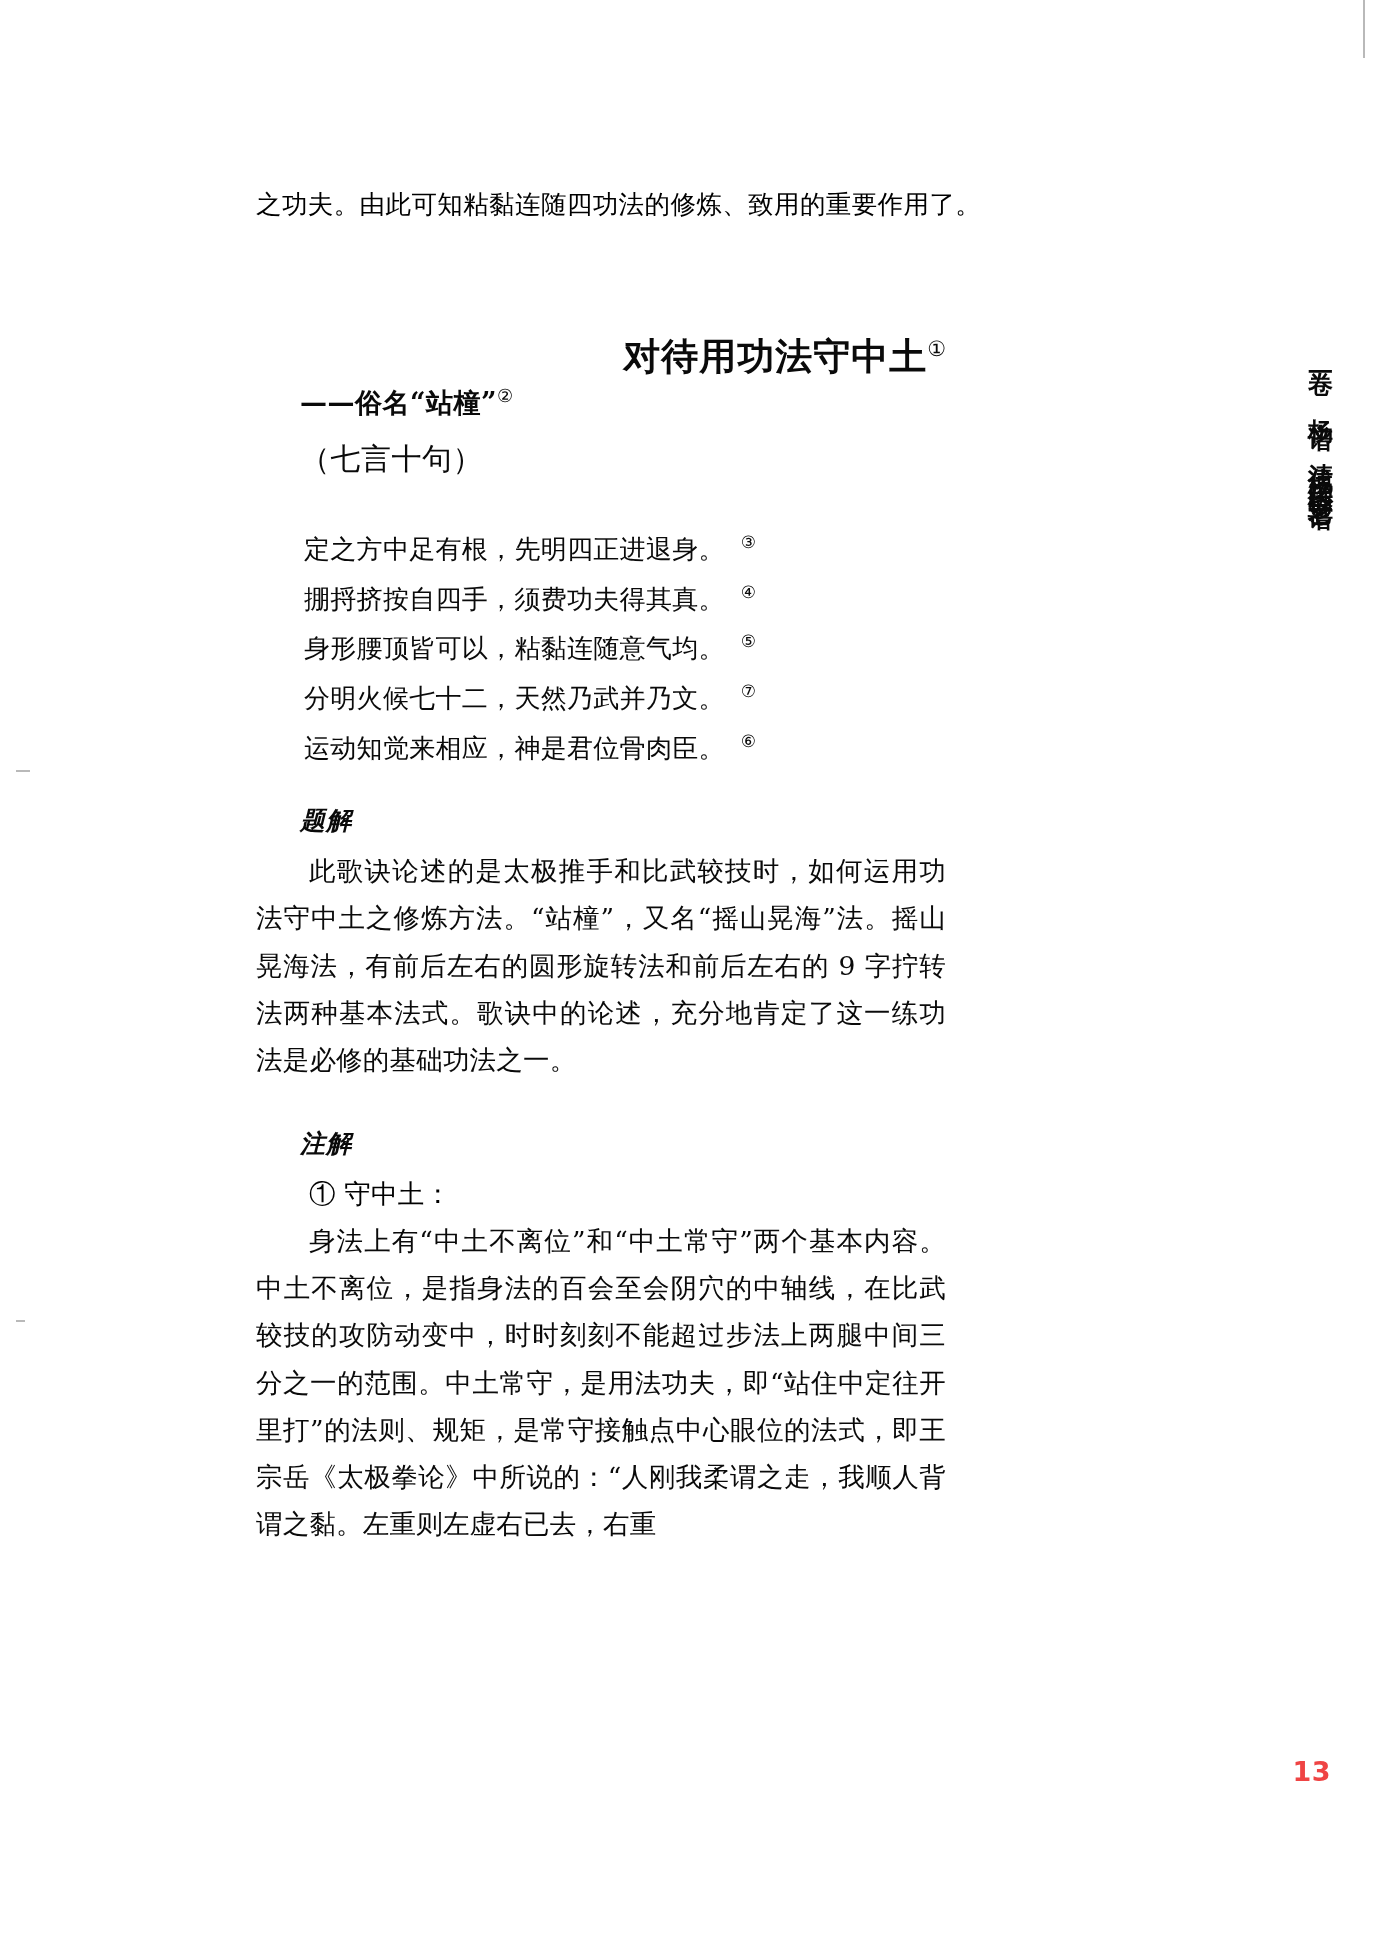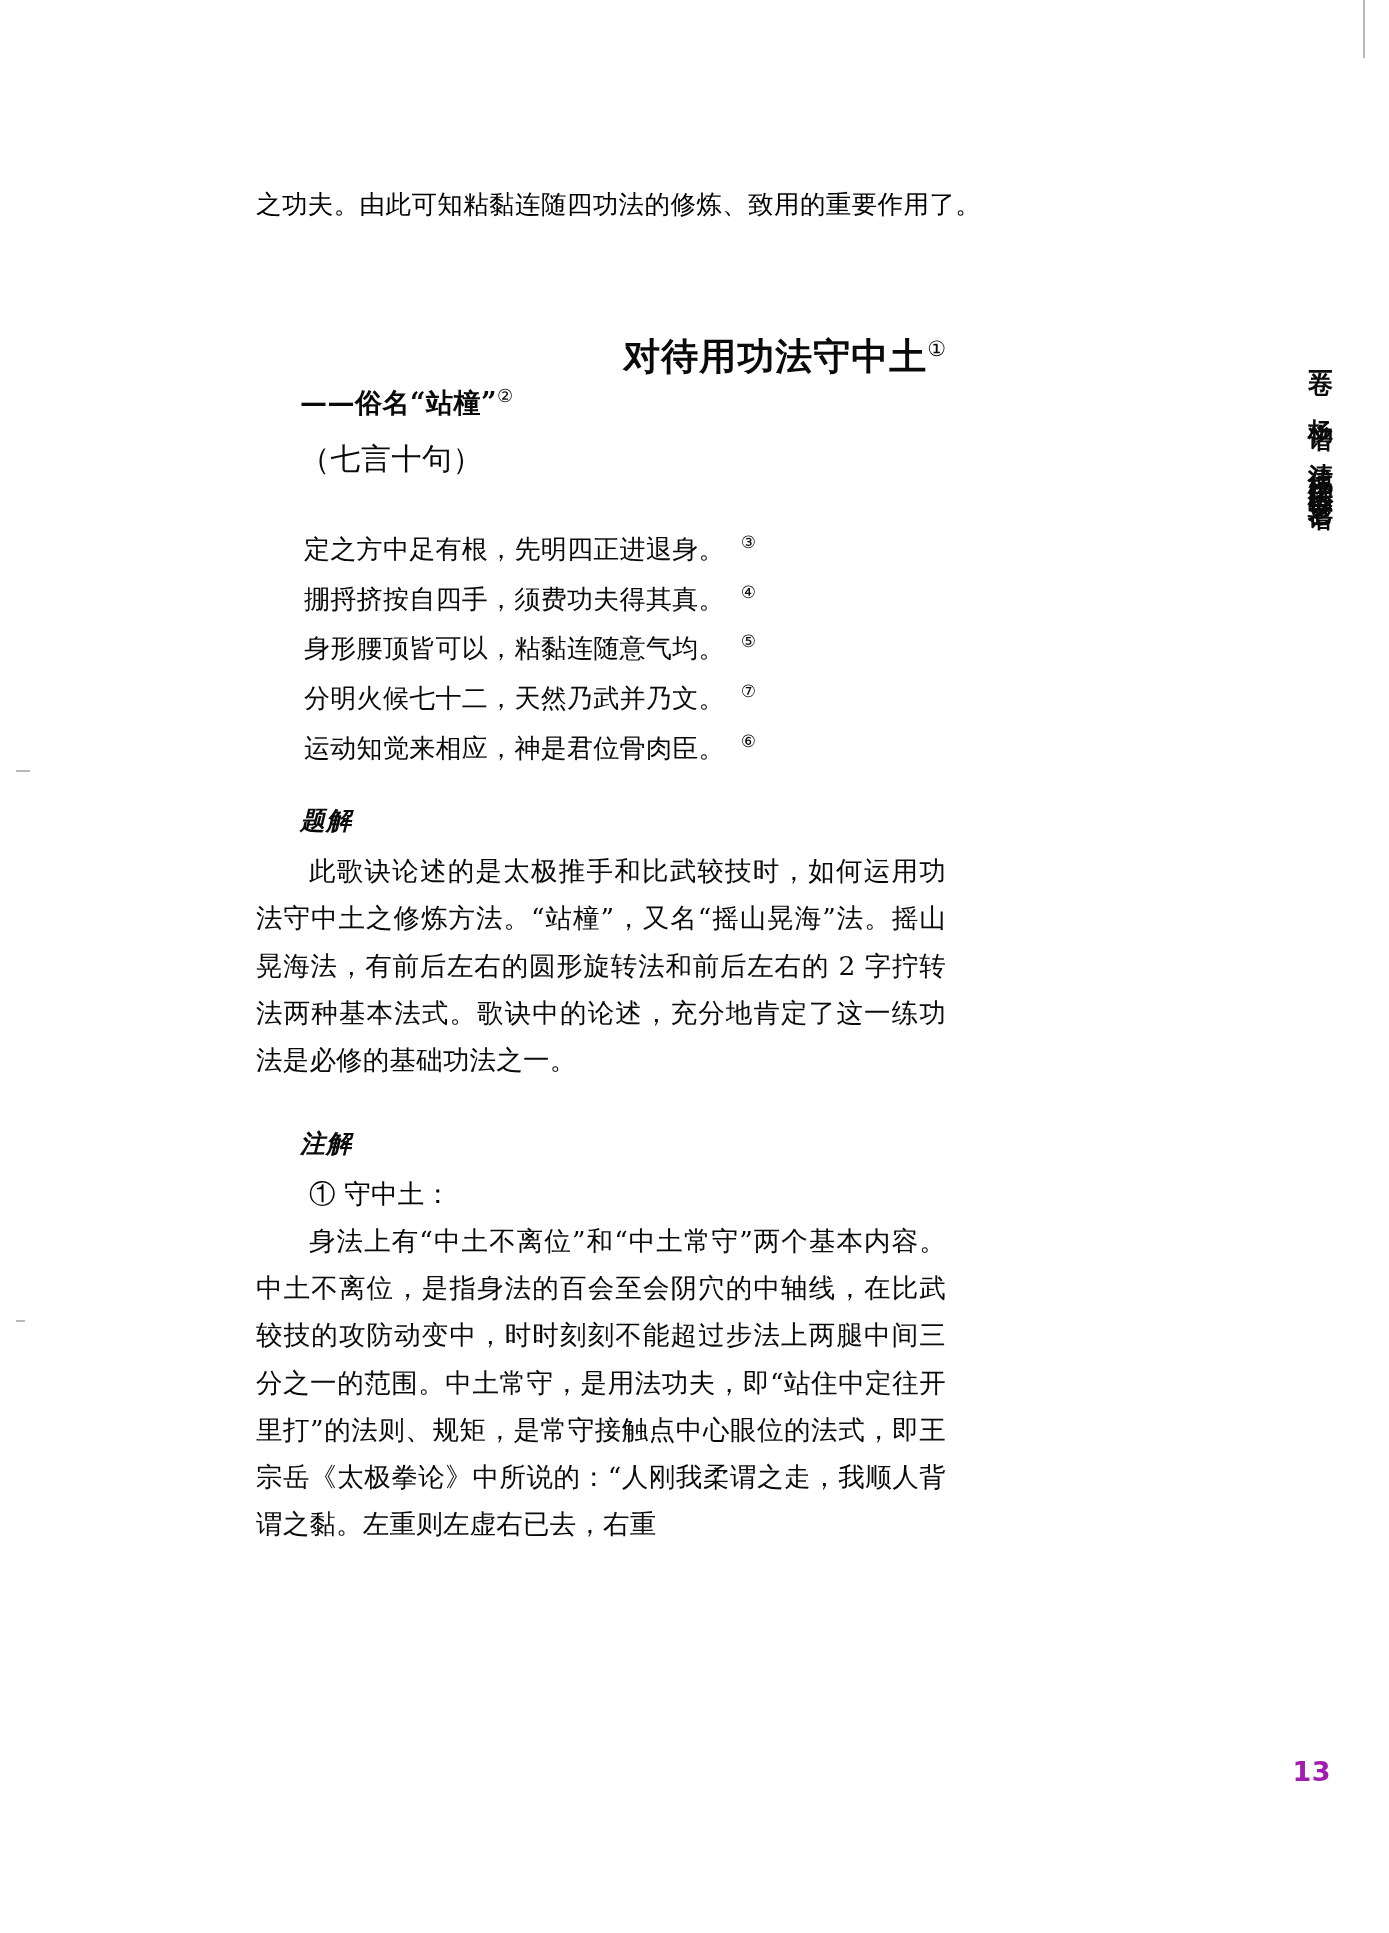--- a/index.html
+++ b/index.html
@@ -162,21 +162,21 @@
 
   
   #page-number {
     position: absolute;
     right: 58px;
     top: 1756px;
     font-family: "DejaVu Sans", "Liberation Sans", sans-serif;
     font-size: 27px;
     font-weight: bold;
     letter-spacing: 0.5px;
-    color: #a21caf;
+    color: #ef4444;
   }
 </style>
 </head>
 <body>
 
 <div id="page">
 
   <div class="edge-mark edge-top-right"></div>
   <div class="edge-mark edge-left-mid"></div>
   <div class="edge-mark edge-left-mid2"></div>
@@ -194,21 +194,21 @@
     <div class="verses">
       <div class="verse-line"><span>定之方中足有根，先明四正进退身。</span><span class="fn">③</span></div>
       <div class="verse-line"><span>掤捋挤按自四手，须费功夫得其真。</span><span class="fn">④</span></div>
       <div class="verse-line"><span>身形腰顶皆可以，粘黏连随意气均。</span><span class="fn">⑤</span></div>
       <div class="verse-line"><span>分明火候七十二，天然乃武并乃文。</span><span class="fn">⑦</span></div>
       <div class="verse-line"><span>运动知觉来相应，神是君位骨肉臣。</span><span class="fn">⑥</span></div>
     </div>
 
     <div class="section">
       <div class="heading">题解</div>
-      <div class="para indent">此歌诀论述的是太极推手和比武较技时，如何运用功法守中土之修炼方法。“站橦”，又名“摇山晃海”法。摇山晃海法，有前后左右的圆形旋转法和前后左右的 2 字拧转法两种基本法式。歌诀中的论述，充分地肯定了这一练功法是必修的基础功法之一。</div>
+      <div class="para indent">此歌诀论述的是太极推手和比武较技时，如何运用功法守中土之修炼方法。“站橦”，又名“摇山晃海”法。摇山晃海法，有前后左右的圆形旋转法和前后左右的 9 字拧转法两种基本法式。歌诀中的论述，充分地肯定了这一练功法是必修的基础功法之一。</div>
     </div>
 
     <div class="section">
       <div class="heading">注解</div>
       <div class="note-label">① 守中土：</div>
       <div class="para indent">身法上有“中土不离位”和“中土常守”两个基本内容。中土不离位，是指身法的百会至会阴穴的中轴线，在比武较技的攻防动变中，时时刻刻不能超过步法上两腿中间三分之一的范围。中土常守，是用法功夫，即“站住中定往开里打”的法则、规矩，是常守接触点中心眼位的法式，即王宗岳《太极拳论》中所说的：“人刚我柔谓之走，我顺人背谓之黏。左重则左虚右已去，右重</div>
     </div>
 
   </div>
 

